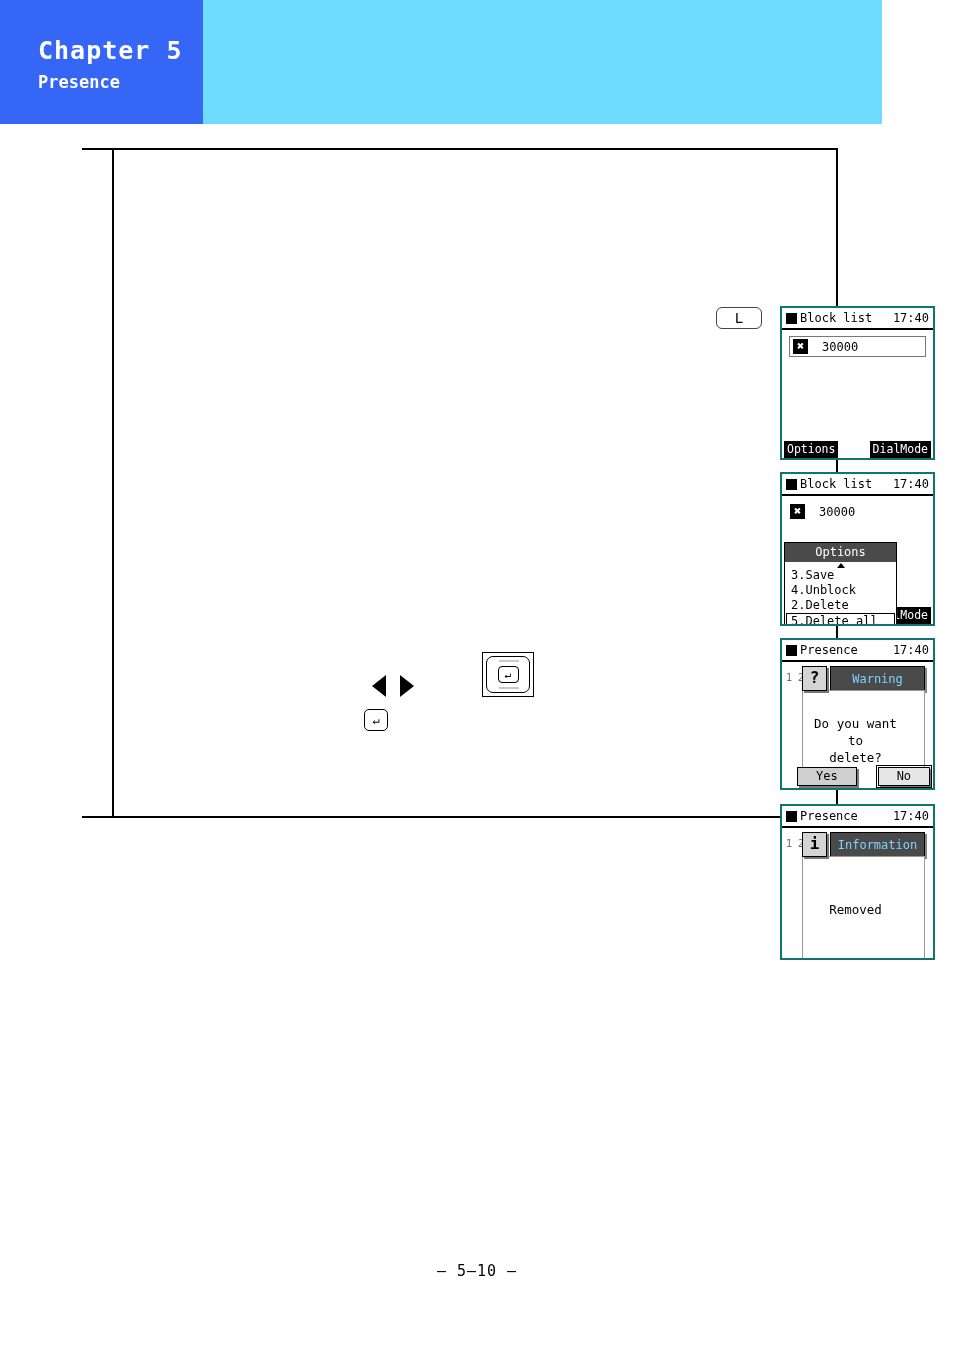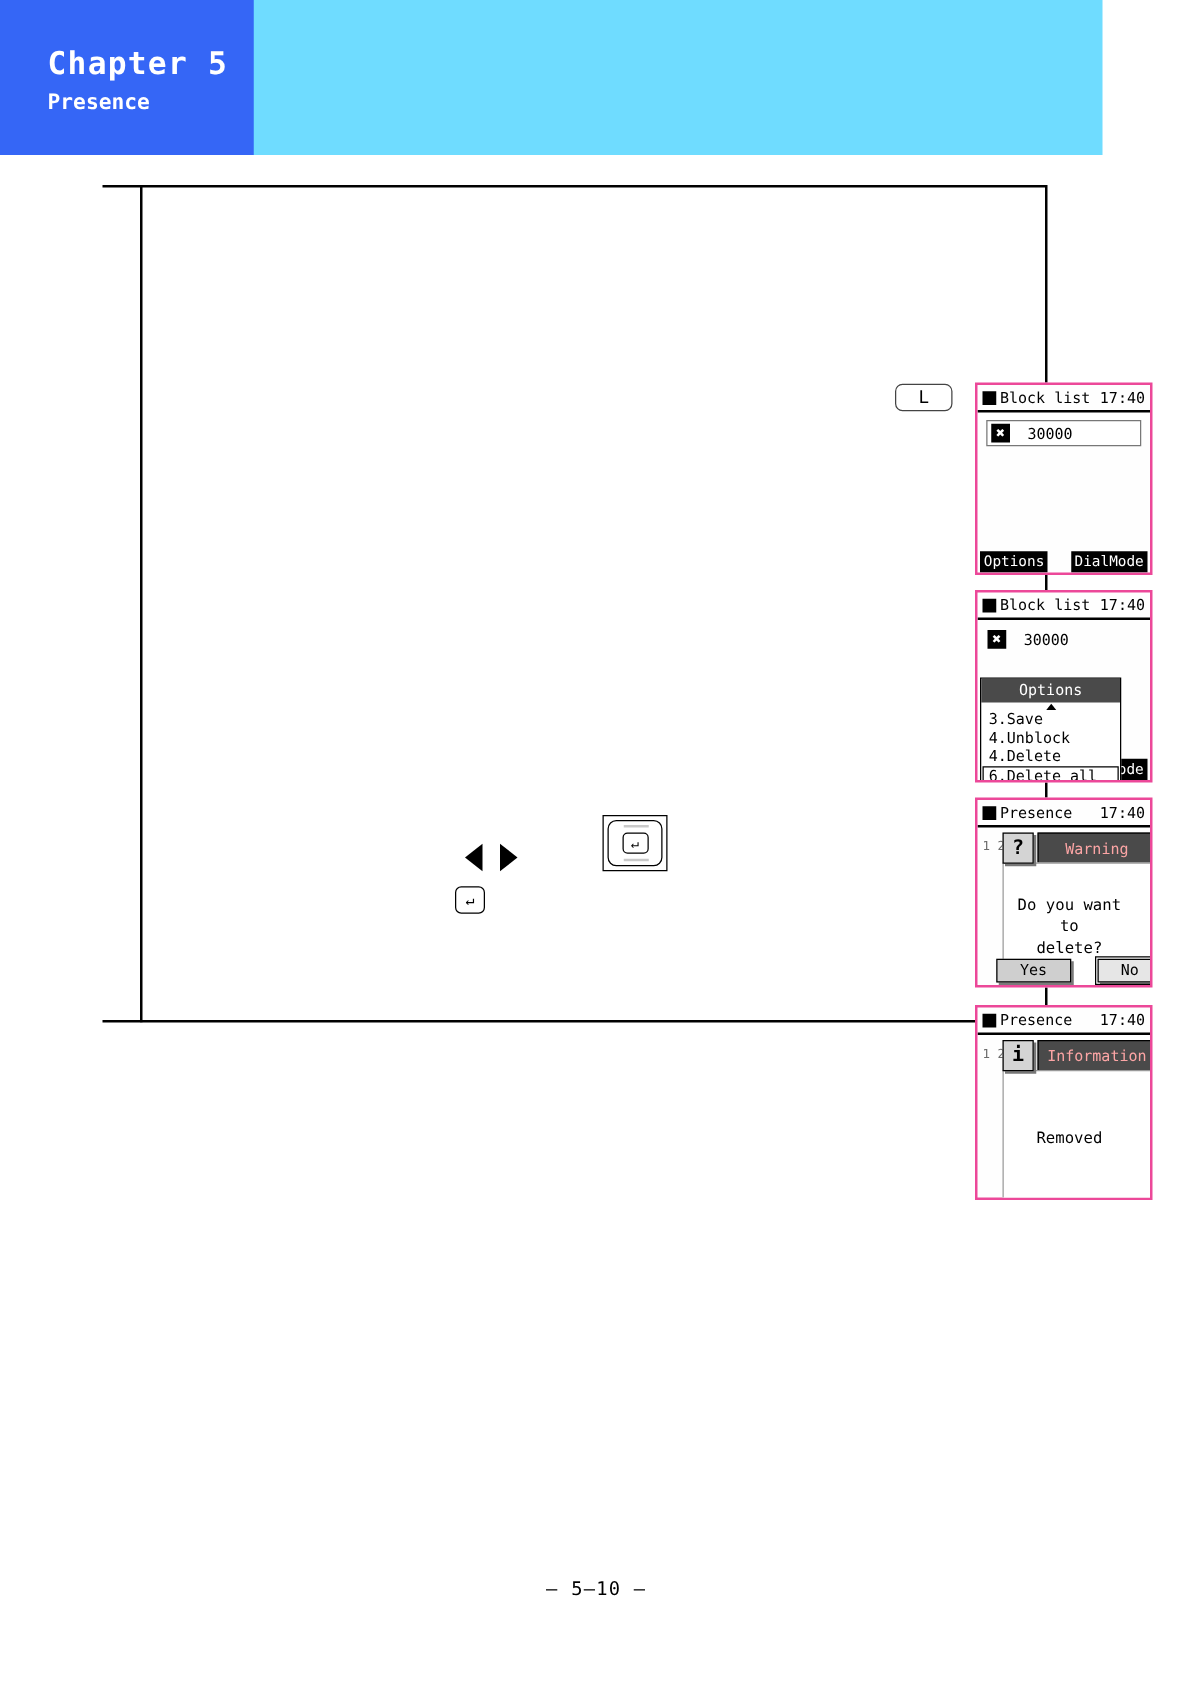--- a/index.html
+++ b/index.html
@@ -166,22 +166,22 @@
     align-items: center;
     justify-content: center;
     font-size: 14px;
     color: #000;
     line-height: 1;
   }
 
   
   .lcd {
     position: absolute;
-    width: 142px;
-    border: 2px solid #ec4899;
+    width: 155px;
+    border: 2px solid #0f766e;
     box-sizing: border-box;
     background: #fefefe;
     font-family: "DejaVu Sans Mono", monospace;
     color: #000;
     overflow: hidden;
   }
   #screen-1 { left: 666px; top: 156px; height: 154px; }
   #screen-2 { left: 666px; top: 322px; height: 154px; }
   #screen-3 { left: 666px; top: 488px; height: 152px; }
   #screen-4 { left: 666px; top: 654px; height: 156px; }
@@ -354,21 +354,21 @@
     text-align: center;
     flex: 0 0 auto;
     box-shadow: 2px 2px 0 #777;
     position: relative;
     z-index: 2;
   }
   .msg-title {
     flex: 1 1 auto;
     margin-left: 3px;
     background: #4a4a4a;
-    color: #fca5a5;
+    color: #7dd3fc;
     font-size: 12px;
     line-height: 25px;
     text-align: center;
     border: 1.5px solid #000;
     box-sizing: border-box;
     box-shadow: 2px 2px 0 #888;
     white-space: nowrap;
   }
   .msgbox-body {
     position: relative;
@@ -486,22 +486,22 @@
       <div class="softkeys">
         <span class="softkey softkey-right">alMode</span>
       </div>
 
       <div id="options-popup">
         <div id="options-popup-head">Options</div>
         <div id="options-scroll-up"></div>
         <div class="opt-list">
           <div class="opt-item">3.Save</div>
           <div class="opt-item">4.Unblock</div>
-          <div class="opt-item">4.Delete</div>
-          <div class="opt-item selected">6.Delete all</div>
+          <div class="opt-item">2.Delete</div>
+          <div class="opt-item selected">5.Delete all</div>
         </div>
       </div>
     </div>
   </div>
 
   <div class="lcd" id="screen-3">
     <div class="lcd-title">
       <span class="title-square"></span>
       <span class="title-text">Presence</span>
       <span class="title-time">17:40</span>

